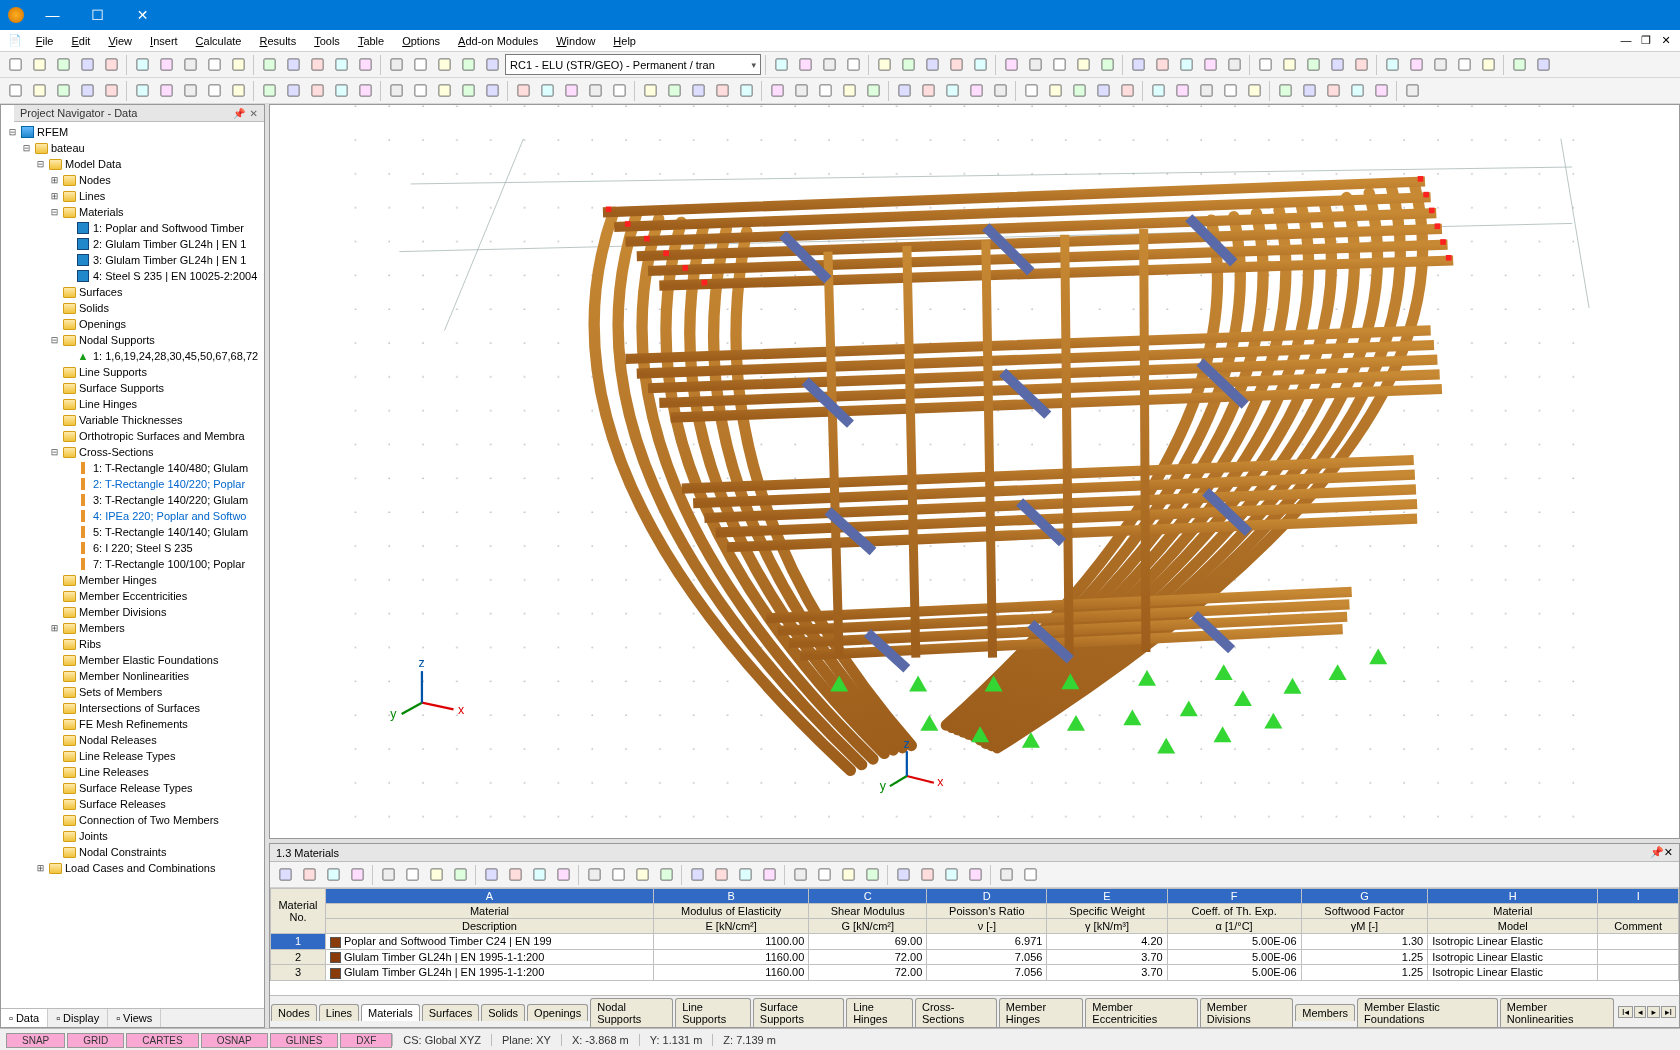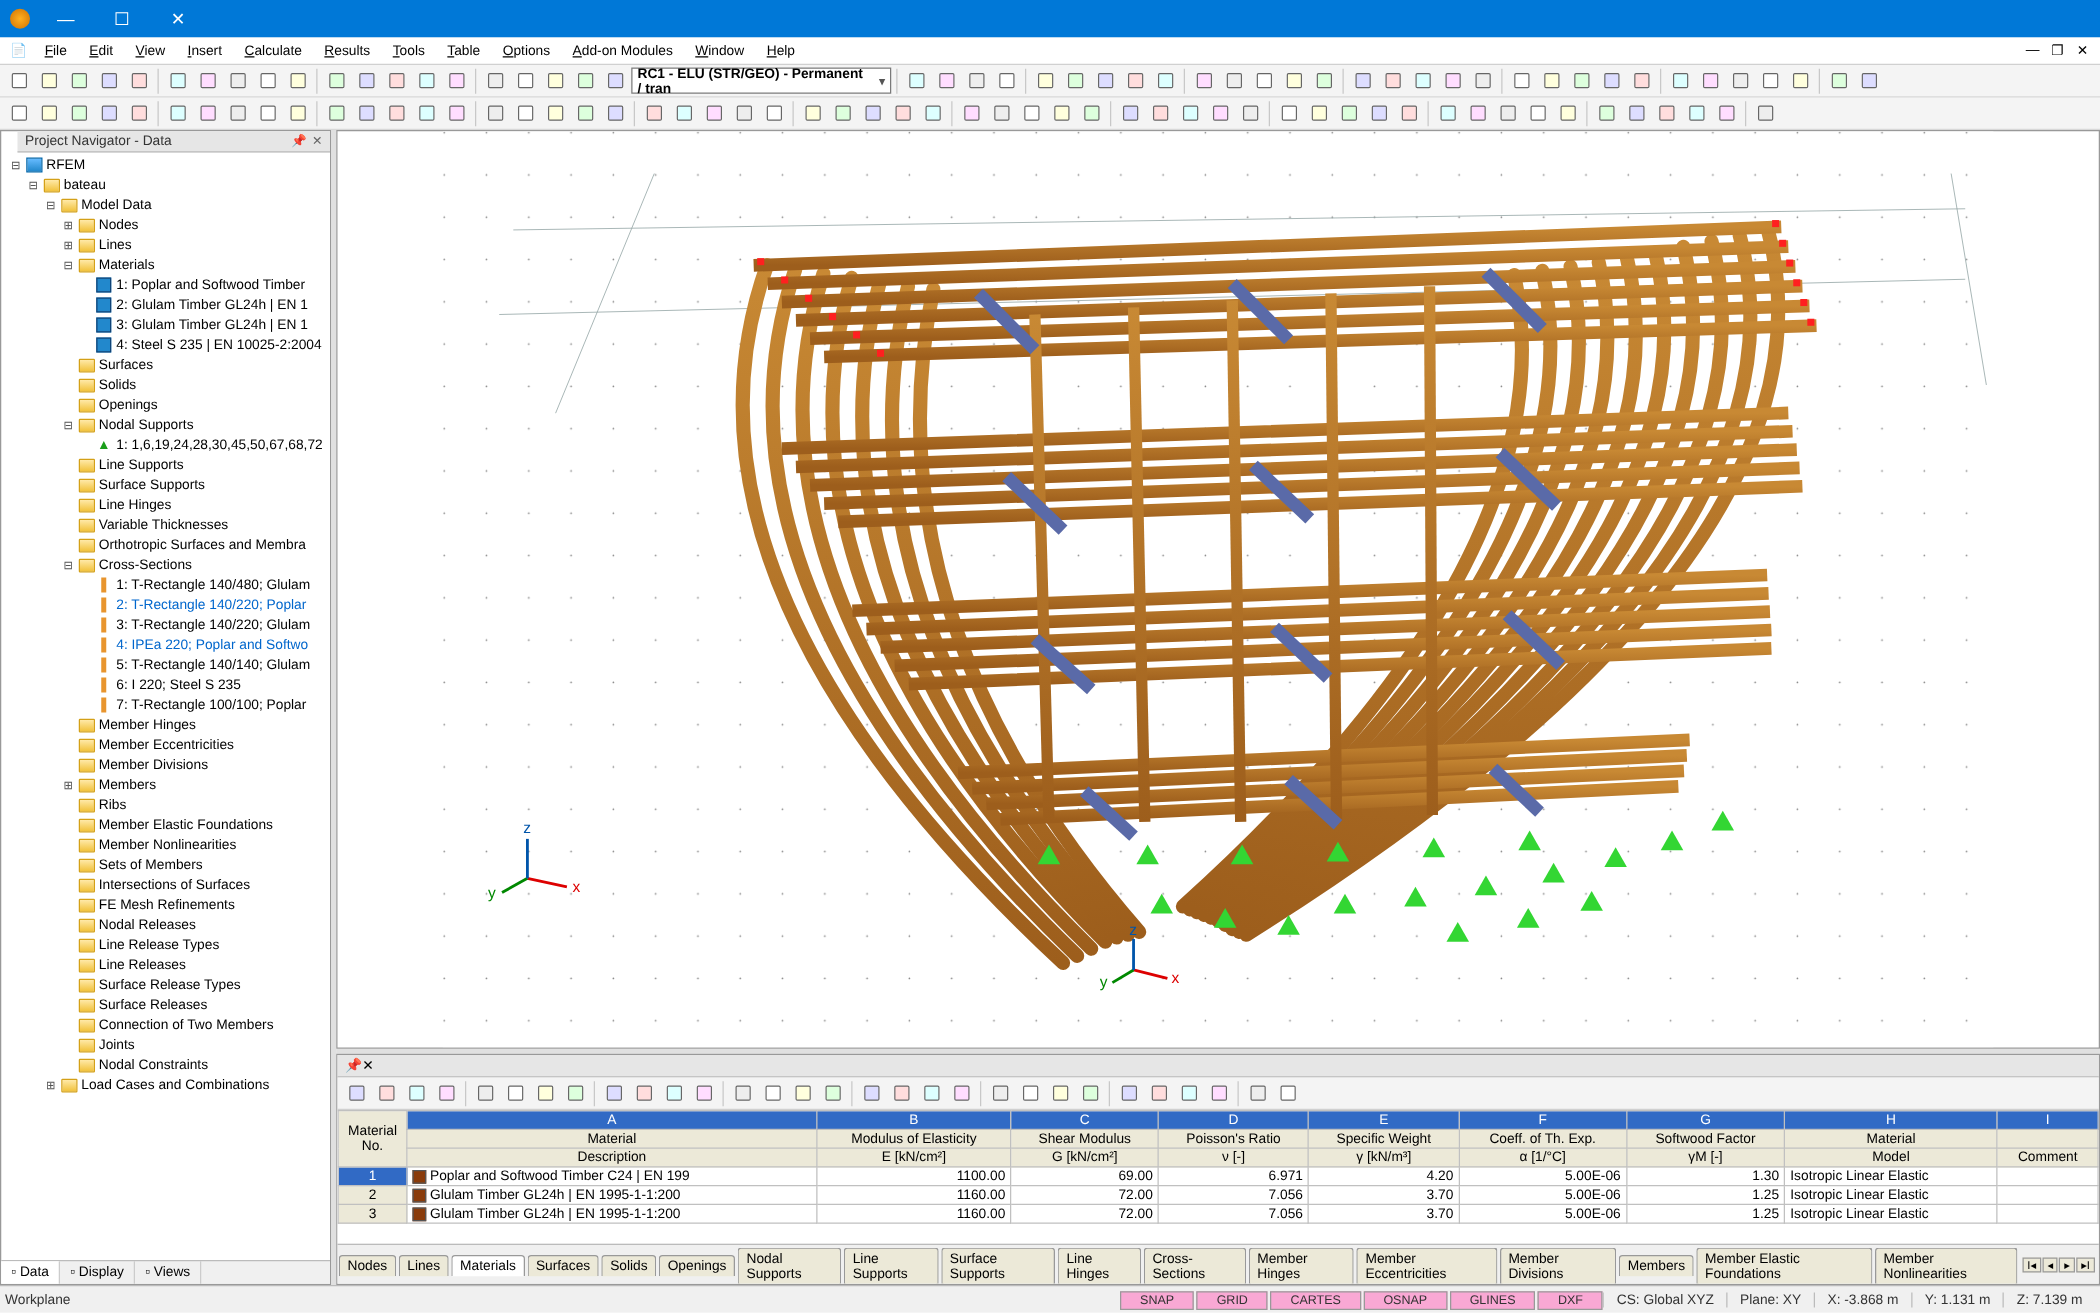--- a/index.html
+++ b/index.html
@@ -196,21 +196,21 @@
       <div class="tbtn">
         <svg viewBox="0 0 16 16">
           <rect x="2" y="2" width="12" height="12" fill="#dfd" stroke="#666" rx="1"></rect>
         </svg>
       </div>
       <div class="tbtn">
         <svg viewBox="0 0 16 16">
           <rect x="2" y="2" width="12" height="12" fill="#ddf" stroke="#666" rx="1"></rect>
         </svg>
       </div>
-      <div class="tcombo" style="width: 208px; font-weight: bold;">RC1 - ELU (STR/GEO) - Permanent / tran</div>
+      <div class="tcombo" style="width: 256px;">RC1 - ELU (STR/GEO) - Permanent / tran</div>
       <div class="tsep"></div>
       <div class="tbtn">
         <svg viewBox="0 0 16 16">
           <rect x="2" y="2" width="12" height="12" fill="#dff" stroke="#666" rx="1"></rect>
         </svg>
       </div>
       <div class="tbtn">
         <svg viewBox="0 0 16 16">
           <rect x="2" y="2" width="12" height="12" fill="#fdf" stroke="#666" rx="1"></rect>
         </svg>
@@ -1204,20 +1204,21 @@
             <text x="-24" y="12" fill="#080">y</text>
           <line x1="0" y1="0" x2="0" y2="-22" stroke="#05a" stroke-width="2"></line>
             <text x="-3" y="-25" fill="#05a">z</text>
         </g>
       </svg>
     </div>
     <div class="vsplitter"></div>
 
     <div class="data-panel">
       <div class="dp-header">
+        <span class="dp-title">1.3 Materials</span>
         <span class="nav-ctrl">📌</span>
         <span class="nav-ctrl">✕</span>
       </div>
       <div class="dp-toolbar" id="dp-tb">
           <div class="tbtn">
             <svg viewBox="0 0 16 16">
               <rect x="2" y="2" width="12" height="12" fill="#ddf" stroke="#666" rx="1"></rect>
             </svg>
           </div>
           <div class="tbtn">
@@ -1474,20 +1475,19 @@
             <span>◂</span>
             <span>▸</span>
             <span>▸I</span>
           </div>
         </div>
     </div>
   </div>
 </div>
 
 <div class="statusbar">
-  <span class="st-left">Workplane</span>
   <span id="st-chips"><span class="st-chip">SNAP</span><span class="st-chip">GRID</span><span class="st-chip">CARTES</span><span class="st-chip">OSNAP</span><span class="st-chip">GLINES</span><span class="st-chip">DXF</span></span>
   <span class="st-field">CS: Global XYZ</span>
   <span class="st-field">Plane: XY</span>
   <span class="st-field">X:   -3.868 m</span>
   <span class="st-field">Y:   1.131 m</span>
   <span class="st-field">Z:   7.139 m</span>
 </div>
 
 </body></html>

